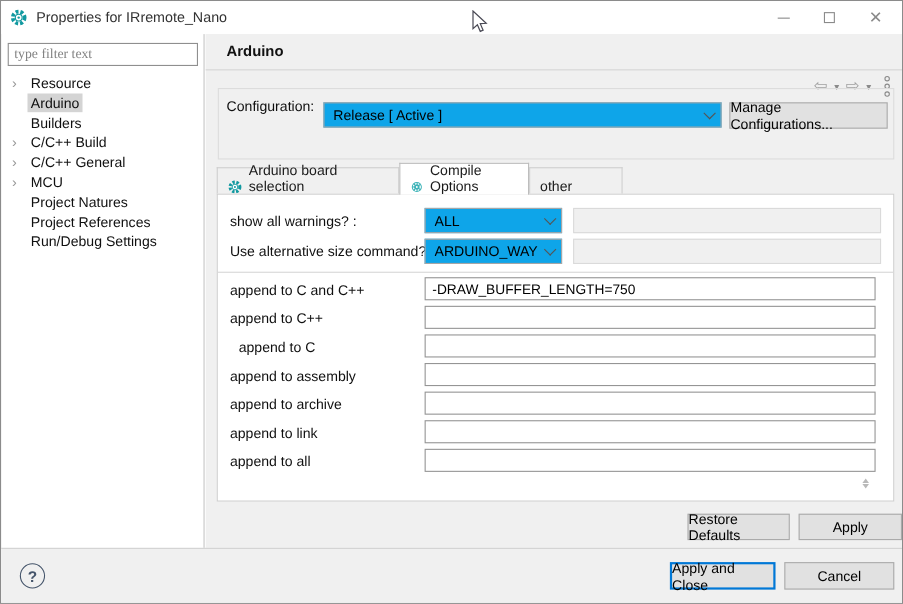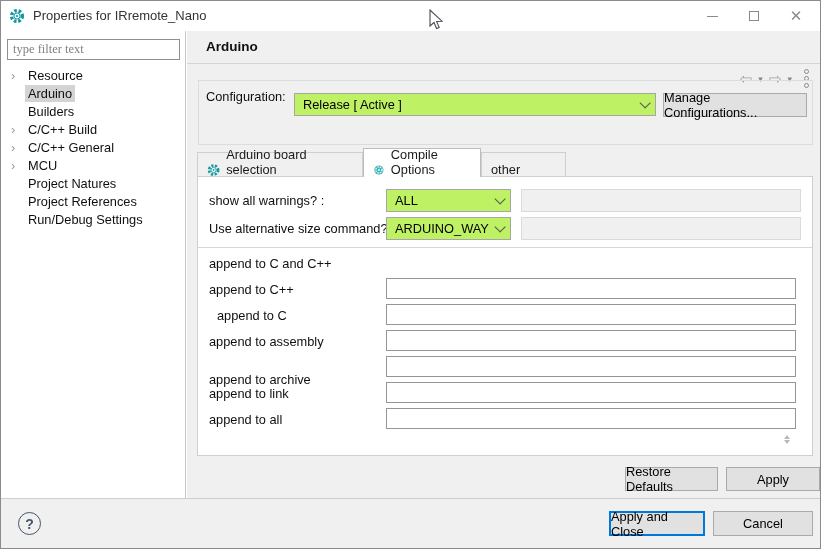--- a/index.html
+++ b/index.html
@@ -36,21 +36,21 @@
                  border-bottom:1px solid #d4d4d4; }
   .main-title { left:205px; top:38px; font-weight:bold; font-size:13.5px; color:#111; }
   .nav-icons { right:12px; top:38px; display:flex; align-items:center; gap:6px; position:absolute; color:#9a9a9a; }
   .nav-arrow { font-size:15px; line-height:16px; color:#a0a0a0; }
   .nav-caret { font-size:9px; color:#8a8a8a; }
   .nav-dots { display:flex; flex-direction:column; gap:2px; margin-left:6px; }
   .nav-dots i { width:5px; height:5px; border:1px solid #8a8a8a; border-radius:50%; display:block; }
   
   .config-group { left:197px; top:79px; width:615px; height:65px; border:1px solid #dcdcdc; }
   .config-label { left:205px; top:88px; font-size:13px; }
-  .combo { background:#bef264; border:1px solid #a6a6a6; display:flex; align-items:center;
+  .combo { background:#0ea5e9; border:1px solid #a6a6a6; display:flex; align-items:center;
            padding:0 8px; font-size:12.8px; color:#000; cursor:default; }
   .combo .val { flex:1; white-space:nowrap; overflow:hidden; }
   .combo .cv { width:8px; height:8px; border-right:1.4px solid #555; border-bottom:1.4px solid #555;
                transform:rotate(45deg) translateY(-3px); flex:none; }
   .btn { background:#e1e1e1; border:1px solid #aaaaaa; display:flex; align-items:center; justify-content:center;
          font-family:"Liberation Sans",sans-serif; font-size:12.8px; color:#000; cursor:default; }
   
   .tab { position:absolute; border:1px solid #cfcfcf; border-bottom:none; background:#f0f0f0;
          display:flex; align-items:flex-end; gap:6px; padding:0 9px; font-size:12.8px; cursor:default; }
   .tab.active { background:#ffffff; border-color:#bdbdbd; z-index:3; }
@@ -204,20 +204,27 @@
   <div class="abs frm-label" style="left:208px;top:220px">Use alternative size command? :</div>
   <div class="abs combo" style="left:385px;top:216px;width:125px;height:23px">
     <span class="val">ARDUINO_WAY</span>
     <span class="cv"></span>
   </div>
   <div class="abs dis-field" style="left:520px;top:216px;width:280px;height:23px"></div>
 
   <div class="abs separator"></div>
 
   <div class="abs frm-label" style="left:208px;top:255px">append to C and C++</div>
+  <div class="abs" style="left:385px;top:251px;width:410px;height:21px">
+    <input class="txt-field" value="-DRAW_BUFFER_LENGTH=750" style="">
+    <span class="spin">
+        <i class="up"></i>
+        <i class="dn"></i>
+      </span>
+  </div>
 
   <div class="abs frm-label" style="left:208px;top:281px">append to C++</div>
   <div class="abs" style="left:385px;top:277px;width:410px;height:21px">
     <input class="txt-field" value="" style="">
     <span class="spin">
         <i class="up"></i>
         <i class="dn"></i>
       </span>
   </div>
 
@@ -232,21 +239,21 @@
 
   <div class="abs frm-label" style="left:208px;top:333px">append to assembly</div>
   <div class="abs" style="left:385px;top:329px;width:410px;height:21px">
     <input class="txt-field" value="" style="">
     <span class="spin">
         <i class="up"></i>
         <i class="dn"></i>
       </span>
   </div>
 
-  <div class="abs frm-label" style="left:208px;top:371px">append to archive</div>
+  <div class="abs frm-label" style="left:208px;top:359px">append to archive</div>
   <div class="abs" style="left:385px;top:355px;width:410px;height:21px">
     <input class="txt-field" value="" style="">
     <span class="spin">
         <i class="up"></i>
         <i class="dn"></i>
       </span>
   </div>
 
   <div class="abs frm-label" style="left:208px;top:385px">append to link</div>
   <div class="abs" style="left:385px;top:381px;width:410px;height:21px">

